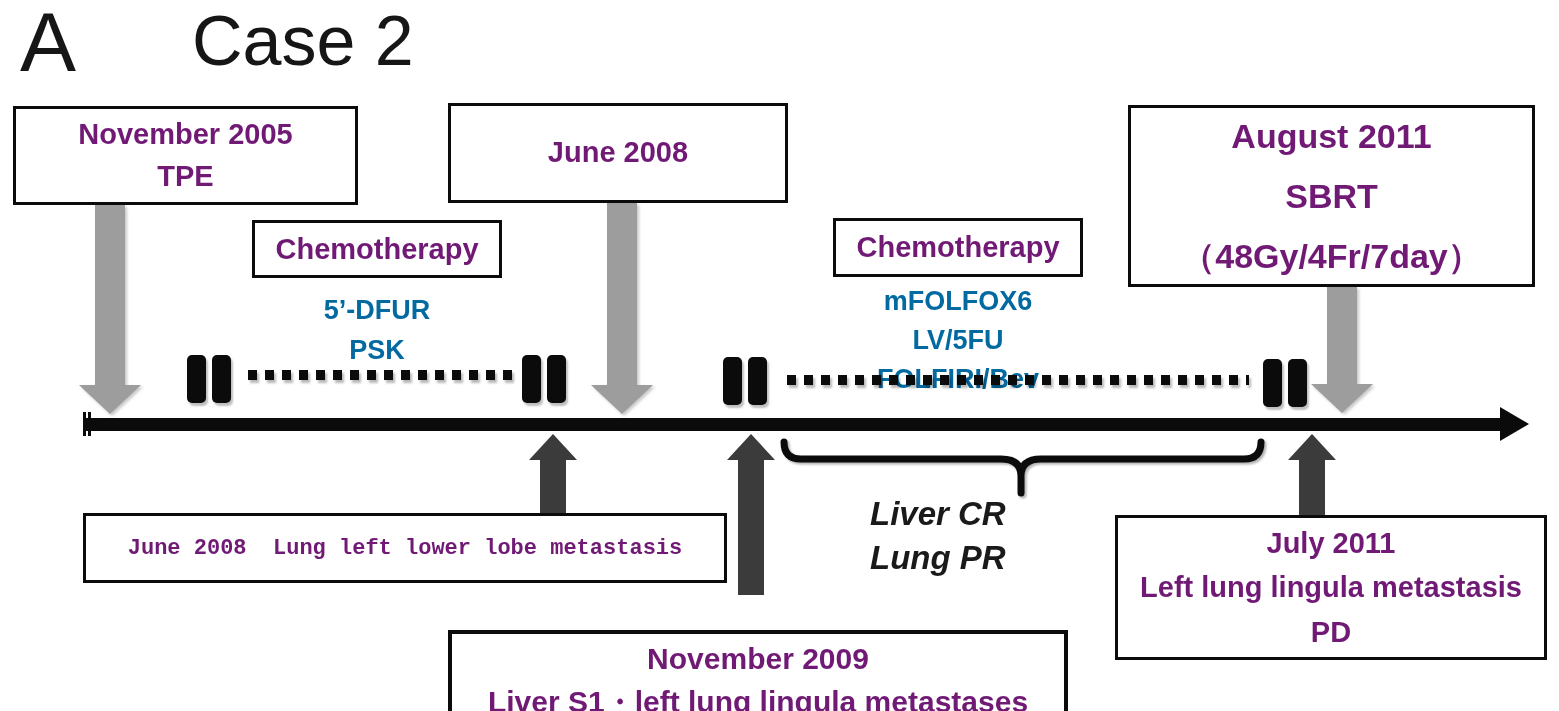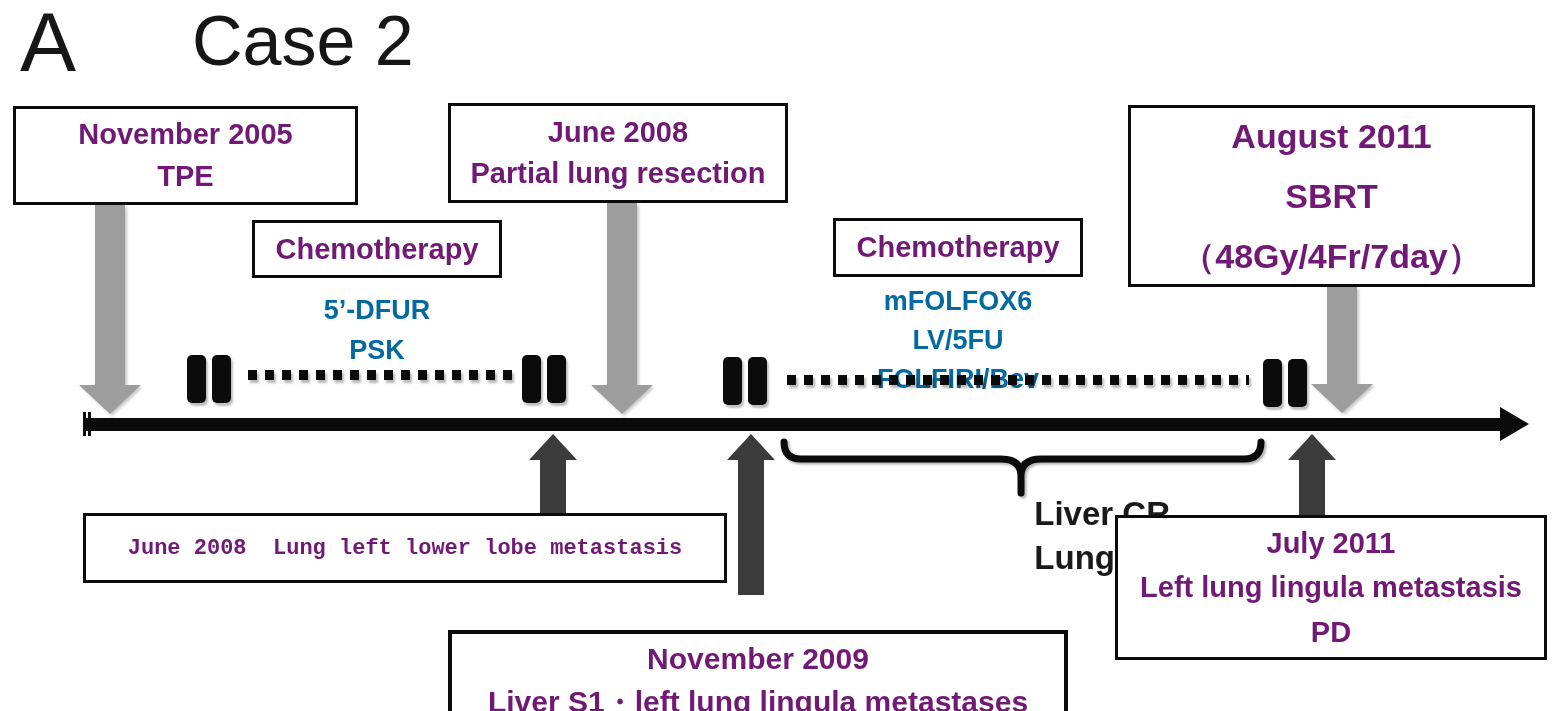--- a/index.html
+++ b/index.html
@@ -69,39 +69,38 @@
 
   
   .dotline { position:absolute; height:10px;
              background:repeating-linear-gradient(90deg,#0b0b0b 0 9px,transparent 9px 17px);
              filter:drop-shadow(2px 3px 1px rgba(0,0,0,0.28)); }
   #dots1 { left:248px; top:370px; width:270px; }
   #dots2 { left:787px; top:375px; width:462px; }
 
   
   #brace { position:absolute; left:780px; top:438px; filter:drop-shadow(2px 2px 1px rgba(0,0,0,0.3)); }
-  .brace-label { position:absolute; left:870px; top:492px; width:300px; text-align:right;
-                 font-weight:700; font-size:33px; line-height:44px; color:#1a1a1a; }
+  .brace-label { position:absolute; left:870px; top:492px; width:300px; text-align:left;
+                 font-weight:700; font-size:33px; line-height:44px; color:#1a1a1a;font-style:italic; }
 </style>
 </head>
 <body>
 
 <div class="stage">
 
   <div class="panel-label">A</div>
   <div class="fig-title">Case 2</div>
 
   <div class="box" id="box-tpe">
     <div>November 2005</div>
     <div>TPE</div>
   </div>
 
   <div class="box" id="box-resection">
     <div>June 2008</div>
-    <div>Partial lung resection</div>
   </div>
 
   <div class="box" id="box-sbrt">
     <div>August 2011</div>
     <div>SBRT</div>
     <div>（48Gy/4Fr/7day）</div>
   </div>
 
   <div class="box" id="box-chemo1">
     <div>Chemotherapy</div>

